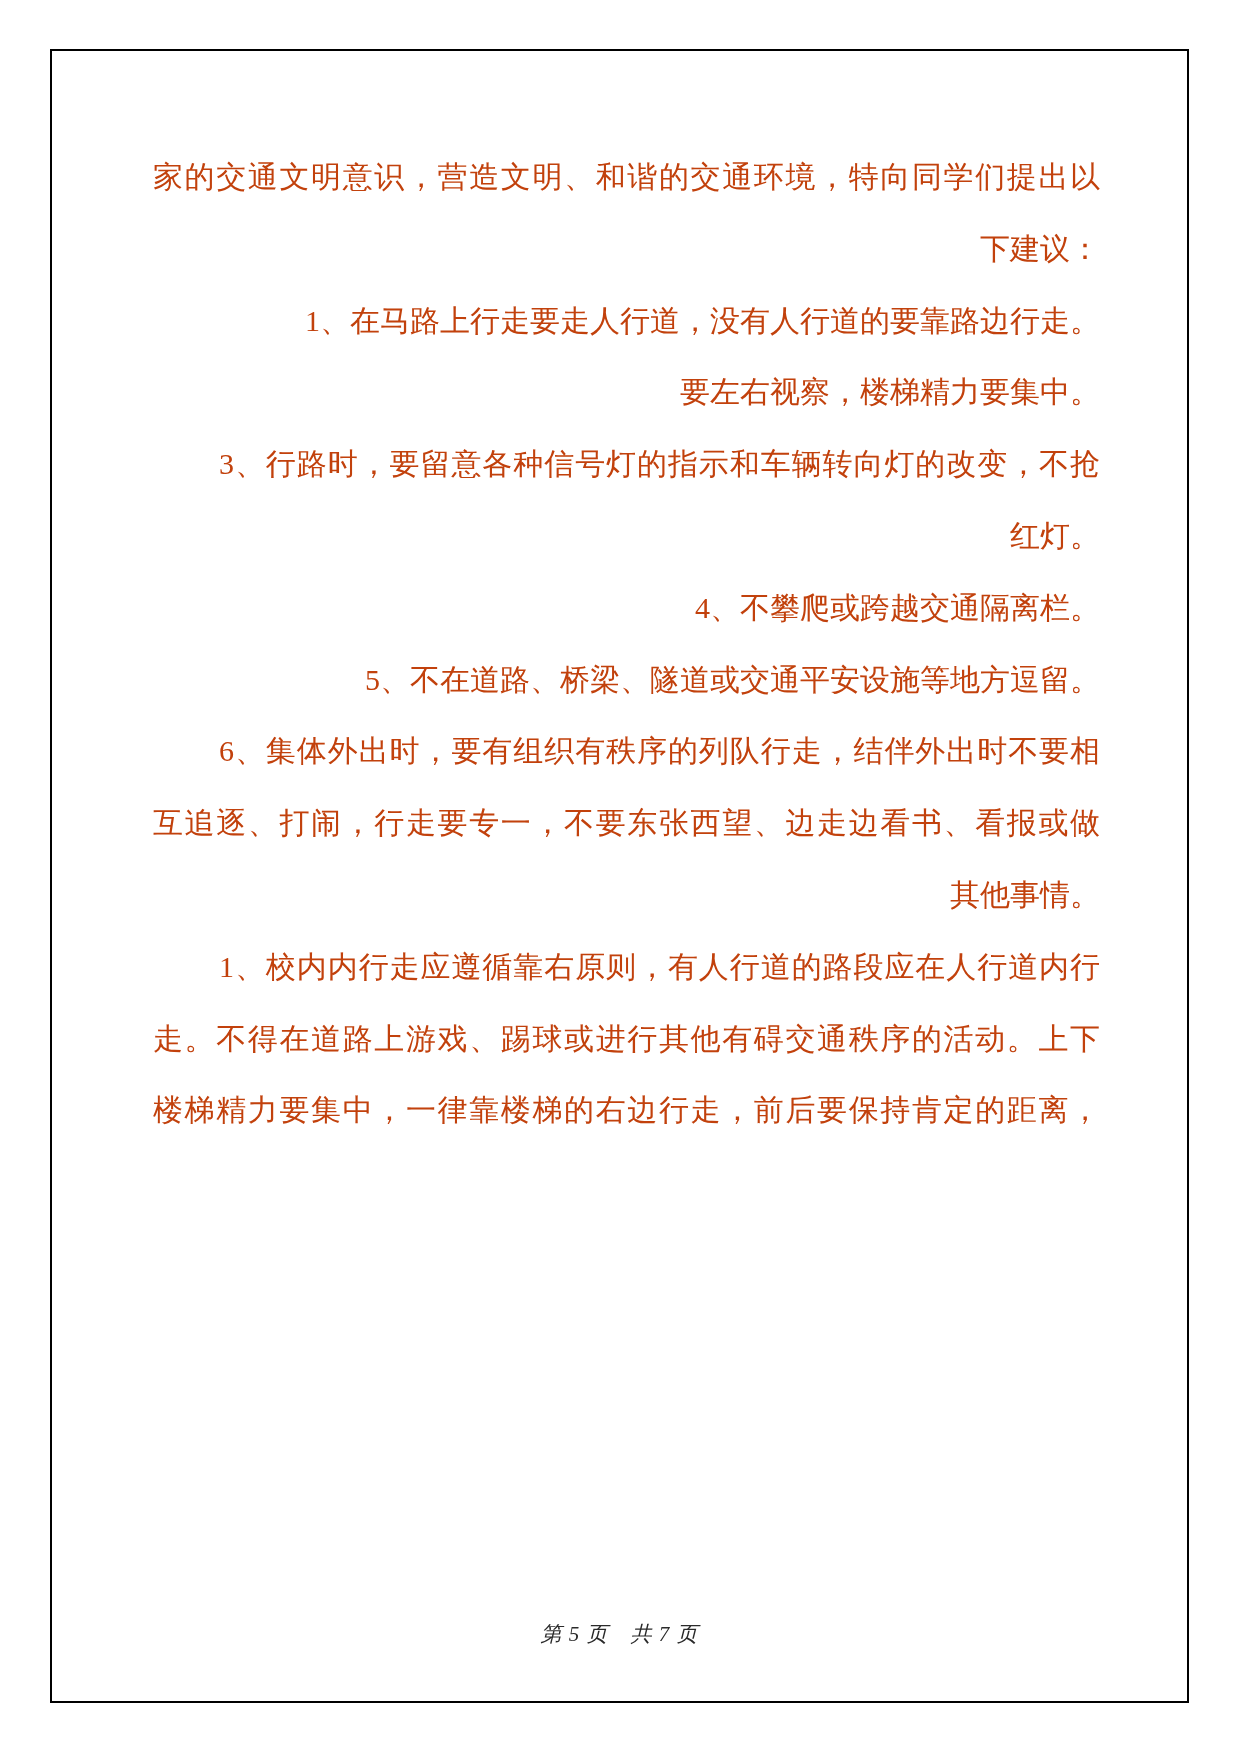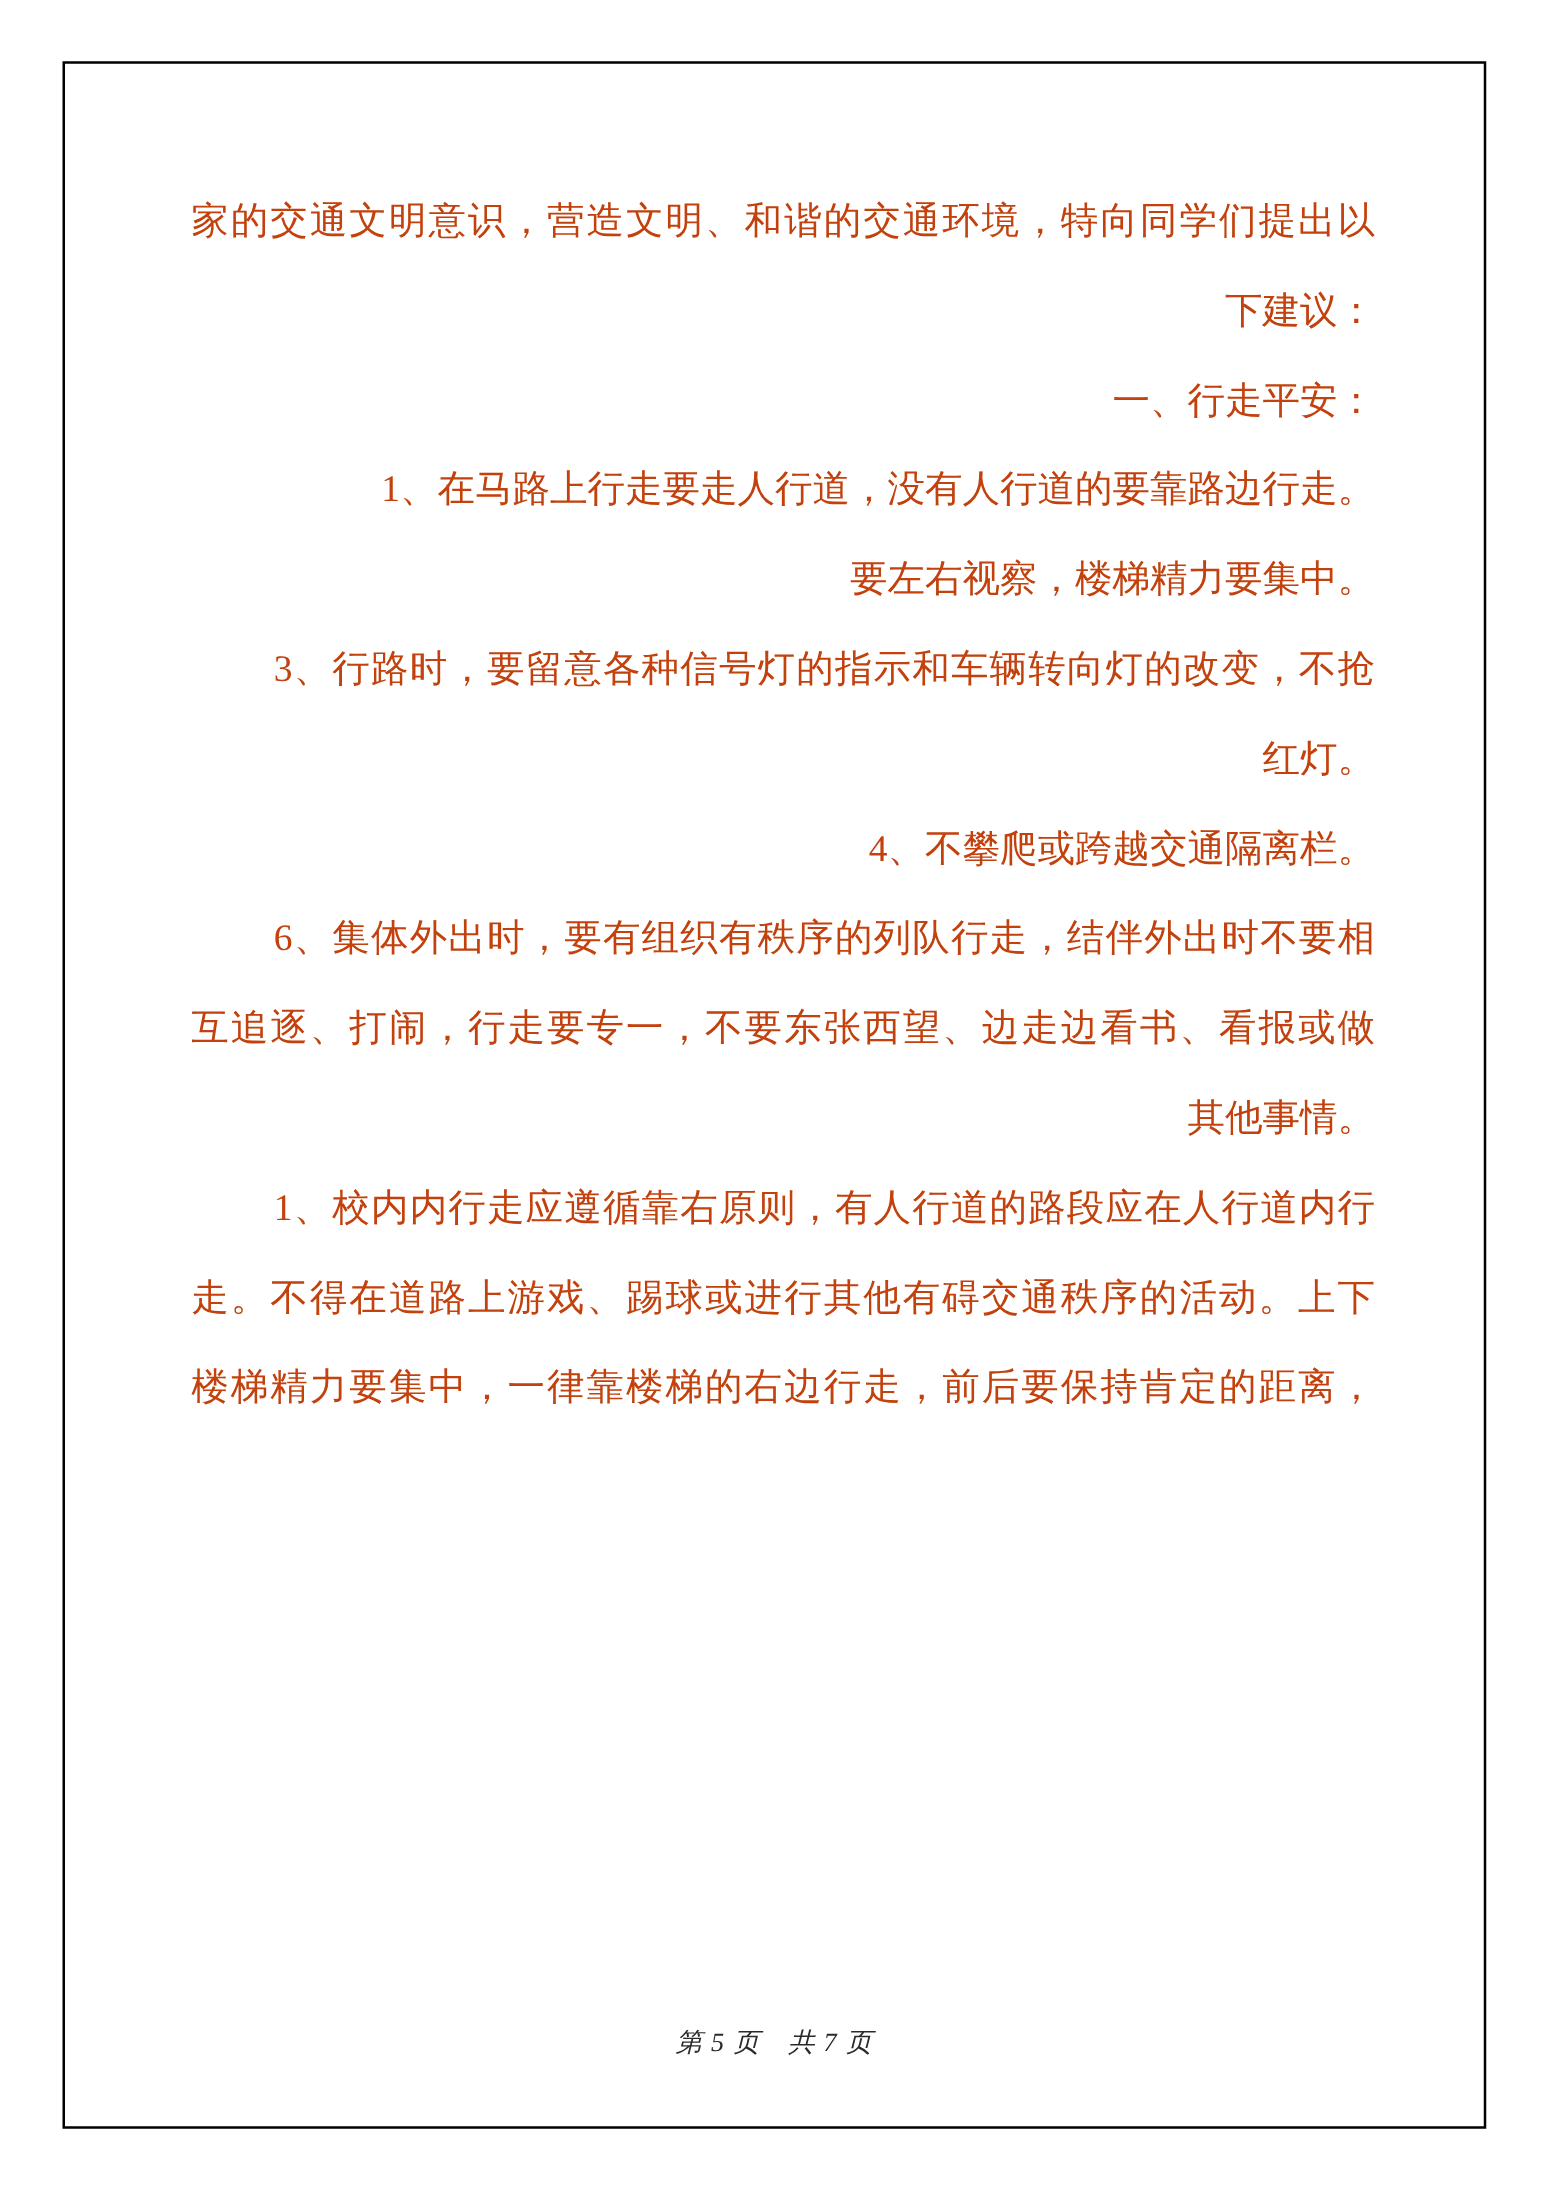--- a/index.html
+++ b/index.html
@@ -65,26 +65,26 @@
   }
 </style>
 </head>
 <body>
 
 <div class="page-border"></div>
 
 <div class="doc-content">
   <div class="text-line justify">家的交通文明意识，营造文明、和谐的交通环境，特向同学们提出以</div>
   <div class="text-line plain">下建议：</div>
-  <div class="text-line plain indent">一、行走平安：</div>
   <div class="text-line plain indent">1、在马路上行走要走人行道，没有人行道的要靠路边行走。</div>
   <div class="text-line plain">要左右视察，楼梯精力要集中。</div>
   <div class="text-line justify indent">3、行路时，要留意各种信号灯的指示和车辆转向灯的改变，不抢</div>
   <div class="text-line plain">红灯。</div>
   <div class="text-line plain indent">4、不攀爬或跨越交通隔离栏。</div>
+  <div class="text-line plain indent">5、不在道路、桥梁、隧道或交通平安设施等地方逗留。</div>
   <div class="text-line justify indent">6、集体外出时，要有组织有秩序的列队行走，结伴外出时不要相</div>
   <div class="text-line justify">互追逐、打闹，行走要专一，不要东张西望、边走边看书、看报或做</div>
   <div class="text-line plain">其他事情。</div>
   <div class="text-line justify indent">1、校内内行走应遵循靠右原则，有人行道的路段应在人行道内行</div>
   <div class="text-line justify">走。不得在道路上游戏、踢球或进行其他有碍交通秩序的活动。上下</div>
   <div class="text-line justify">楼梯精力要集中，一律靠楼梯的右边行走，前后要保持肯定的距离，</div>
 </div>
 
 <div class="page-footer">第 5 页　共 7 页</div>
 

